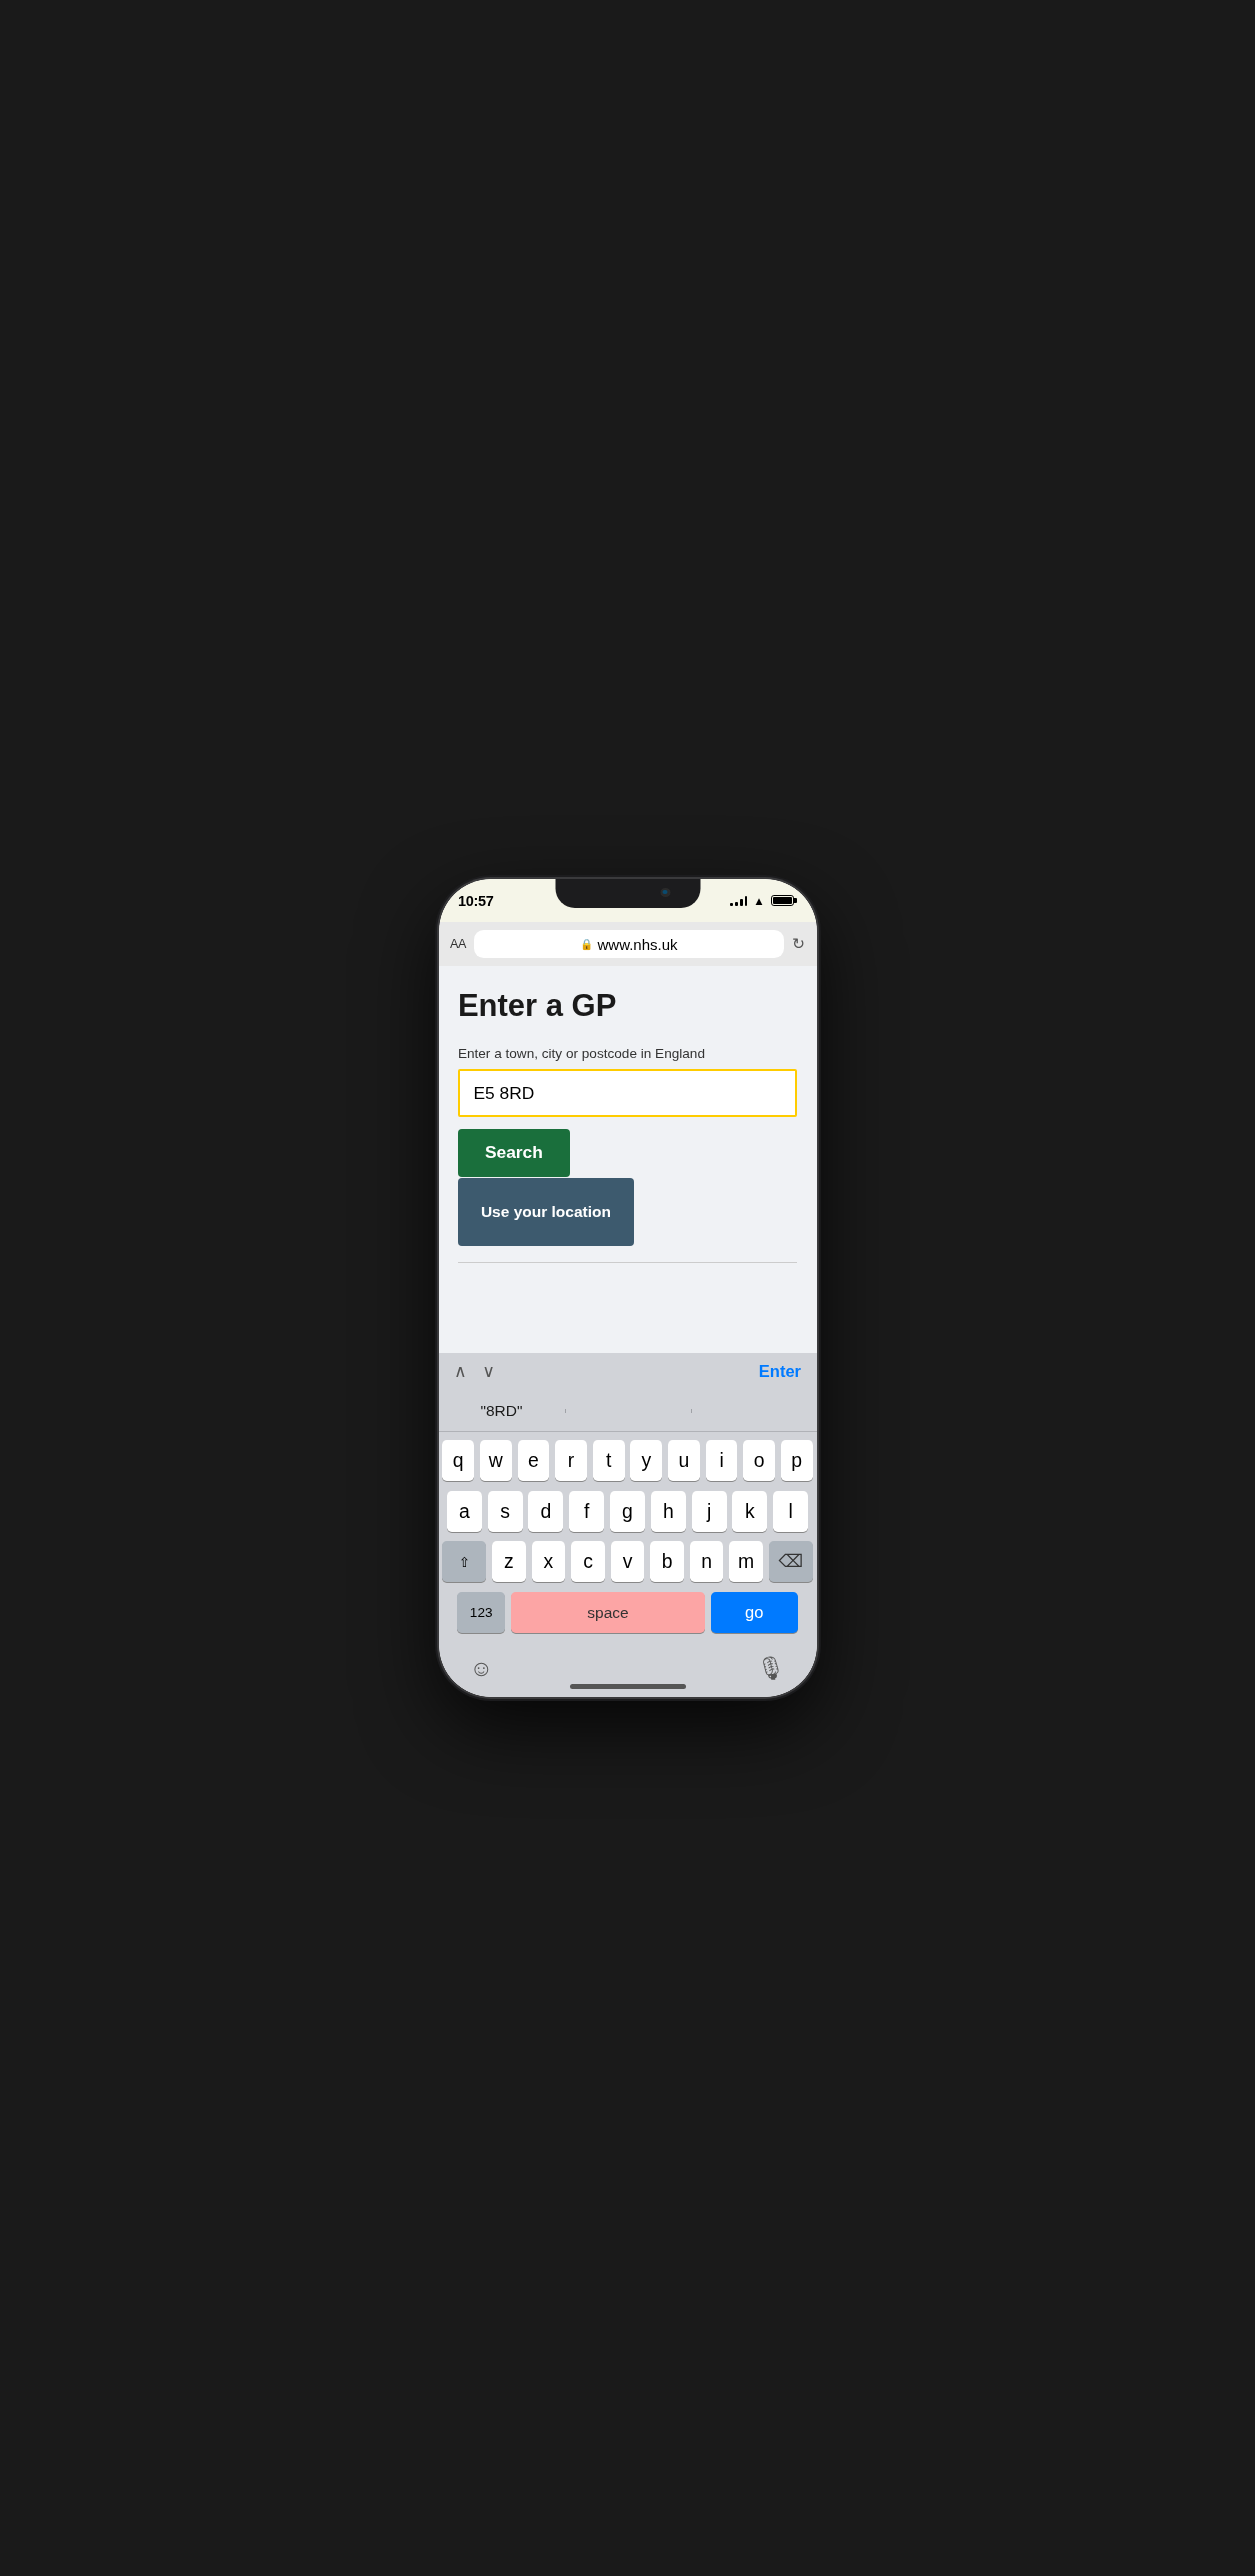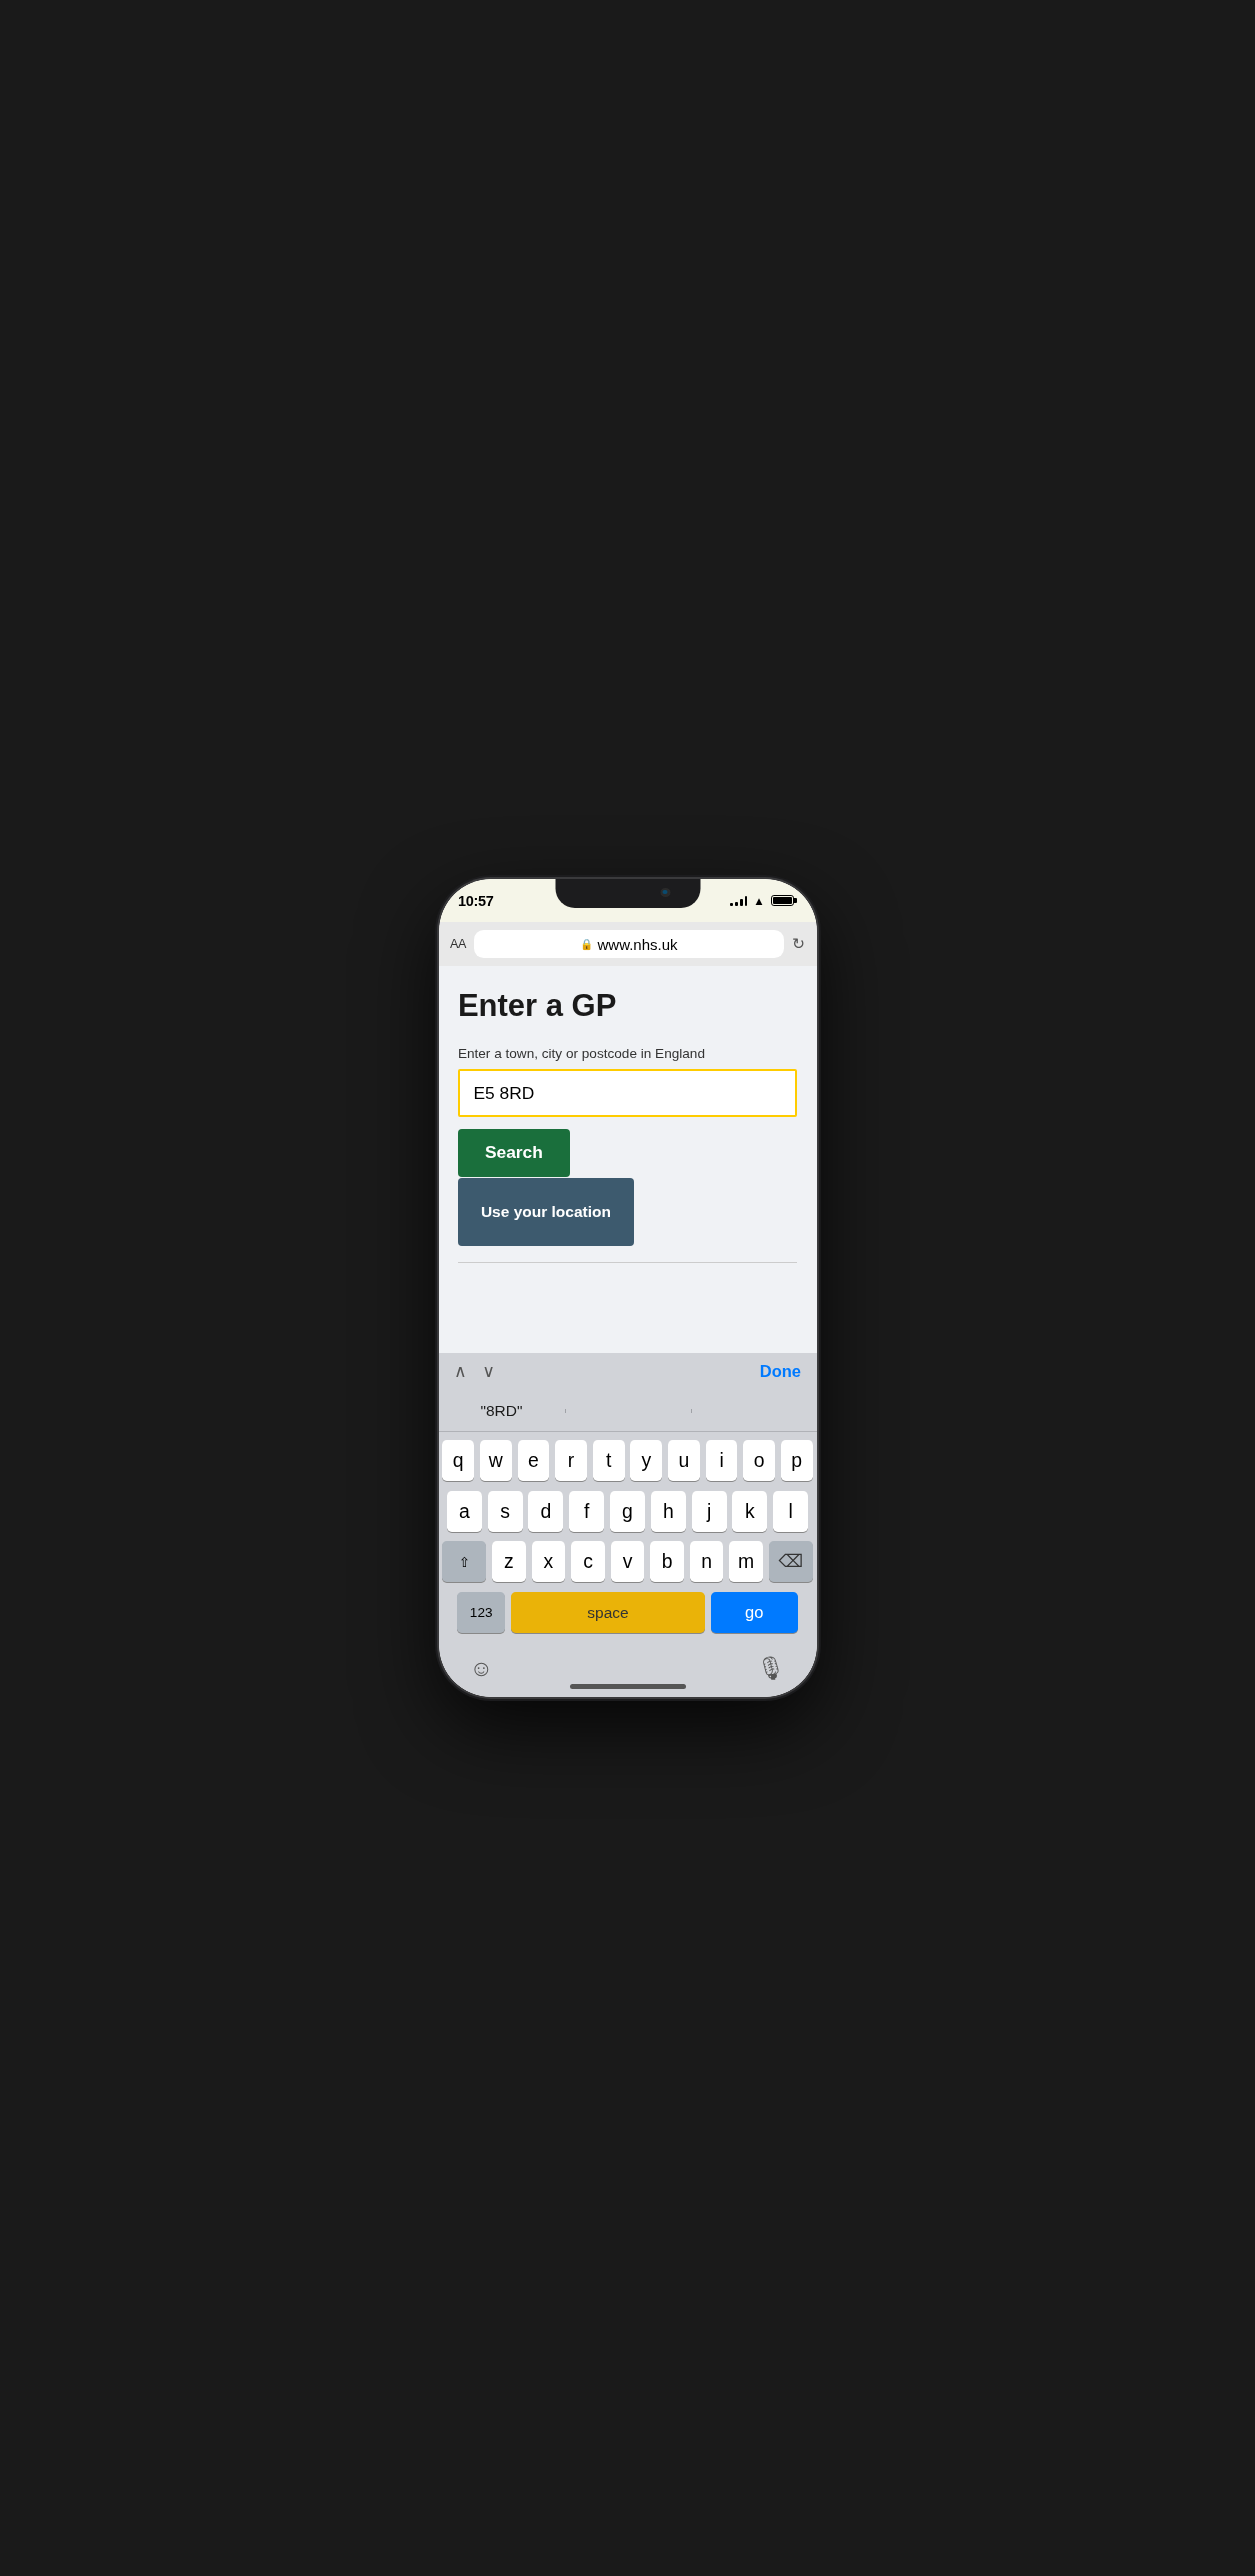--- a/index.html
+++ b/index.html
@@ -373,21 +373,21 @@
       background: #adb5bd;
       color: #000;
       font-size: 13.6px;
       font-weight: 500;
       min-width: 43px;
       max-width: 48px;
       flex: 1.3;
     }
 
     .key-space {
-      background: #eab308;
+      background: #fca5a5;
       min-width: 155px;
       flex: 5;
       max-width: 194px;
       font-size: 15.5px;
       color: #333;
     }
 
     .key-go {
       background: #007aff;
       color: #fff;
@@ -478,21 +478,21 @@
       <button class="search-button">Search</button>
       <button class="location-button">Use your location</button>
       <div class="divider"></div>
     </div>
 
     <div class="keyboard-toolbar">
       <div class="kb-nav-arrows">
         <span class="kb-arrow">∧</span>
         <span class="kb-arrow">∨</span>
       </div>
-      <span class="kb-done">Done</span>
+      <span class="kb-done">Enter</span>
     </div>
 
     <div class="autocomplete-bar">
       <div class="autocomplete-item">"8RD"</div>
       <div class="autocomplete-item"></div>
       <div class="autocomplete-item"></div>
     </div>
 
     <div class="keyboard">
 

